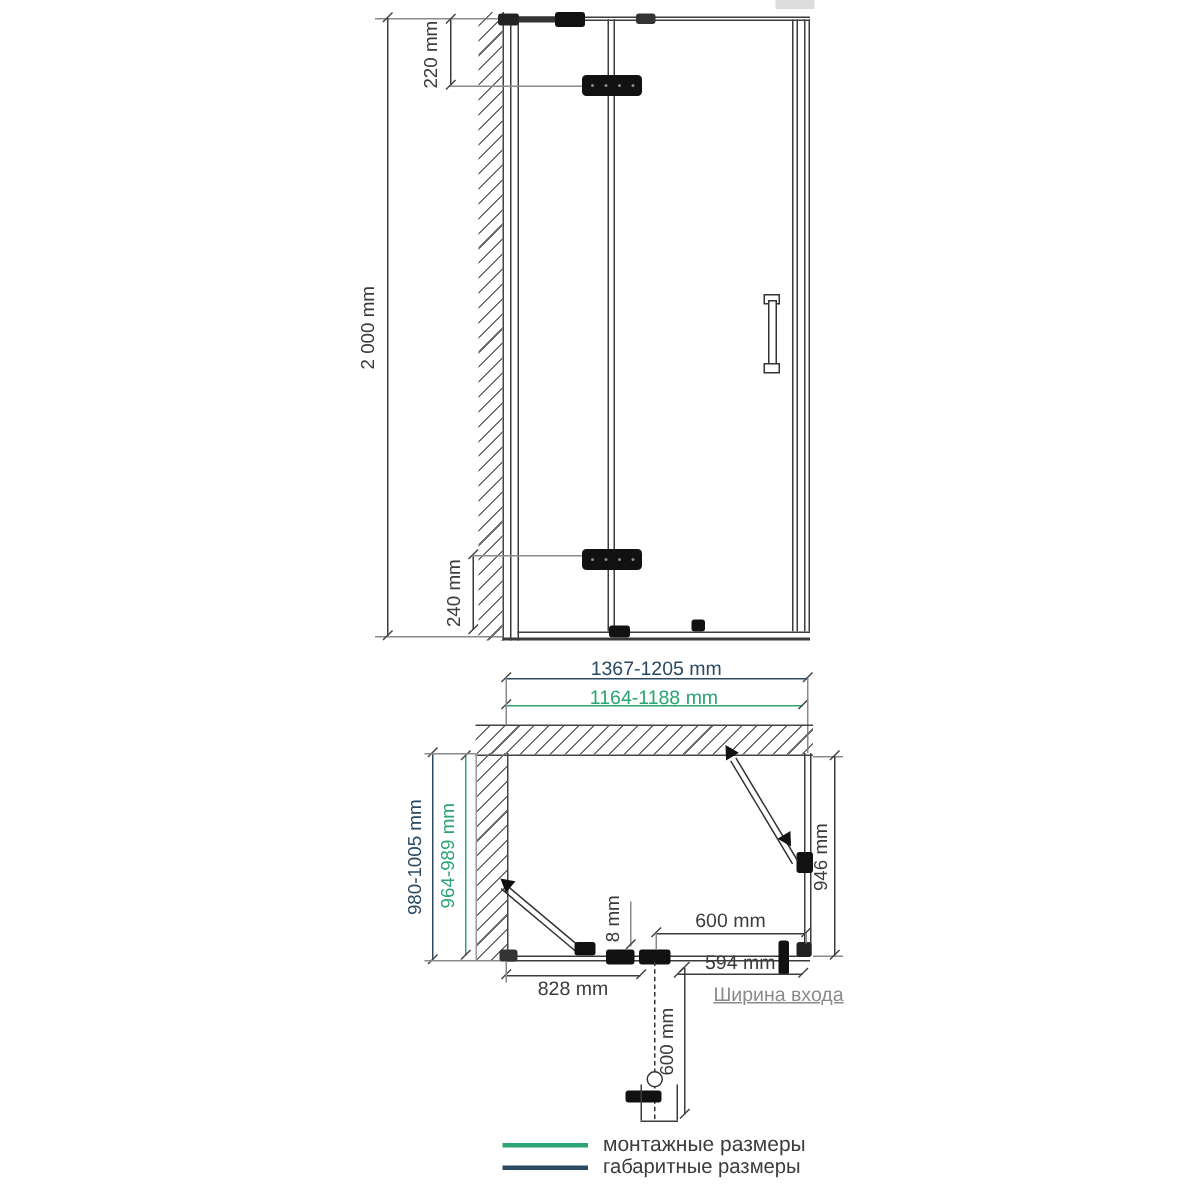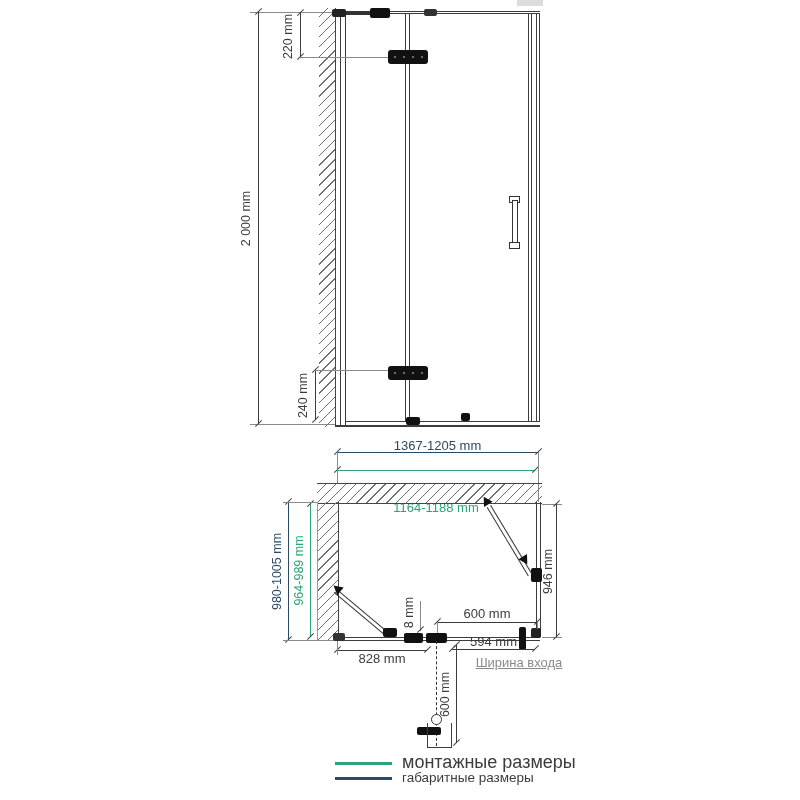--- a/index.html
+++ b/index.html
@@ -91,21 +91,21 @@
     <div class="hl thin" style="left:315px;top:370px;width:73px;"></div>
     <div class="vtext" style="left:277px;top:389px;width:52px;">240 mm</div>
   </div>
 
   <div>
 
     <div class="txt navy" style="left:337px;top:439px;width:201px;">1367-1205 mm</div>
     <div class="hl nline" style="left:337px;top:452px;width:201px;"></div>
     <div class="tick" style="left:333px;top:451px;"></div>
     <div class="tick" style="left:534px;top:451px;"></div>
-    <div class="txt green" style="left:337px;top:458px;width:198px;margin-top:43px;">1164-1188 mm</div>
+    <div class="txt green" style="left:337px;top:458px;width:198px;">1164-1188 mm</div>
     <div class="hl gline" style="left:337px;top:470px;width:198px;"></div>
     <div class="tick" style="left:333px;top:469px;"></div>
     <div class="tick" style="left:531px;top:469px;"></div>
     <div class="vl thin" style="left:337px;top:452px;height:31px;"></div>
     <div class="vl thin" style="left:538px;top:452px;height:50px;"></div>
 
     <div class="hatch" style="left:317px;top:483px;width:225px;height:19px;border-top:1px solid #444;border-bottom:1px solid #444;"></div>
     <div class="hatch" style="left:317px;top:502px;width:20px;height:138px;border-right:1px solid #444;border-left:1px solid #9a9a9a;"></div>
 
     <div class="vl nline" style="left:288px;top:502px;height:138px;"></div>
@@ -175,18 +175,18 @@
     <div class="vl" style="left:451px;top:723px;height:24px;"></div>
     <div class="hl" style="left:427px;top:747px;width:25px;"></div>
     <div class="vl" style="left:456px;top:645px;height:98px;"></div>
     <div class="tick" style="left:452px;top:644px;"></div>
     <div class="tick" style="left:452px;top:742px;"></div>
     <div class="vtext" style="left:419px;top:688px;width:52px;">600 mm</div>
   </div>
 
   <div>
     <div class="gline" style="position:absolute;left:335px;top:762px;width:57px;height:3px;"></div>
-    <div class="txt" style="left:402px;top:756px;text-align:left;font-size:18px;">монтажные размеры</div>
+    <div class="txt" style="left:402px;top:756px;text-align:left;font-size:14px;">монтажные размеры</div>
     <div class="nline" style="position:absolute;left:335px;top:777px;width:57px;height:3px;"></div>
     <div class="txt" style="left:402px;top:771px;text-align:left;font-size:13.5px;">габаритные размеры</div>
   </div>
 
 </div>
 
 </body></html>

